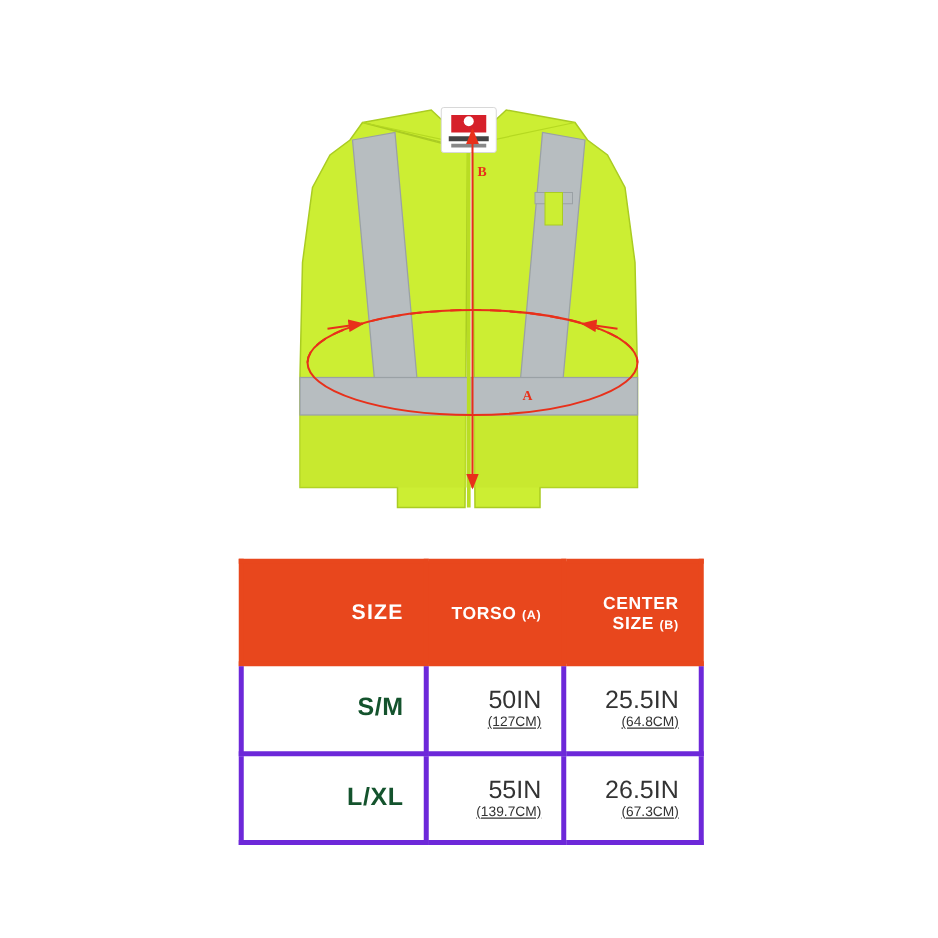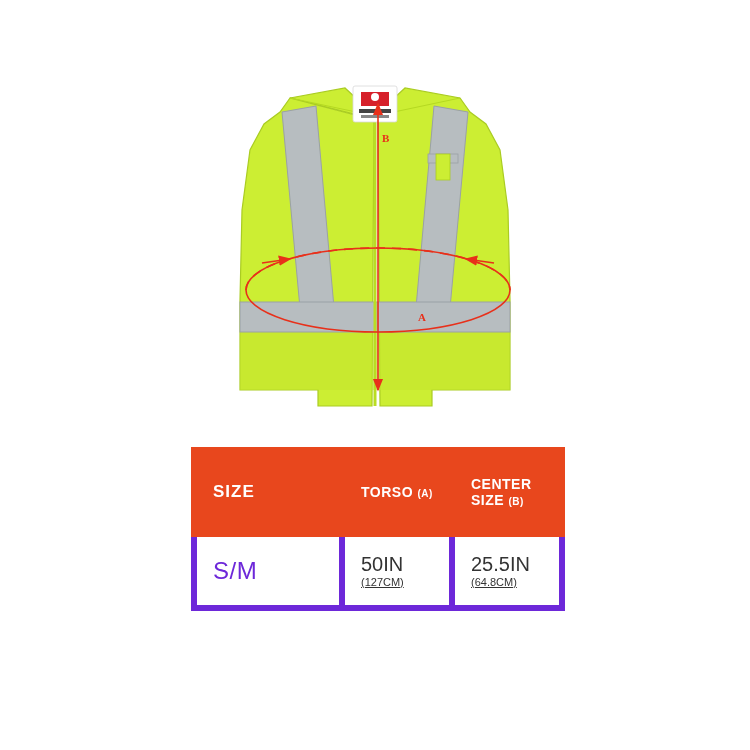--- a/index.html
+++ b/index.html
@@ -40,22 +40,22 @@
   
   .size-table {
     position: absolute;
     left: 191px;
     top: 447px;
     width: 368px;
     border-collapse: collapse;
     table-layout: fixed;
   }
   .size-table th, .size-table td {
-    border: 6px solid #6d28d9;
-    text-align: left;
+    border: 4px solid #6d28d9;
+    text-align: right;
     vertical-align: middle;
     padding: 16px;
   }
   .size-table thead th {
     background: #e8471d;
     color: #ffffff;
     border-color: #e8471d;
     height: 46px;
     font-size: 14px;
     font-weight: bold;
@@ -68,23 +68,23 @@
   .hdr-sub {
     font-size: 10px;
     font-weight: bold;
   }
   .col-size { width: 148px; }
   .col-torso { width: 110px; }
   .col-back { width: 110px; }
 
   .size-table tbody tr { height: 47px; }
   .cell-size {
-    font-size: 24px;
-    font-weight: normal;
-    color: #6d28d9;
+    font-size: 20px;
+    font-weight: bold;
+    color: #14532d;
     letter-spacing: 0.5px;
   }
   .cell-val {
     color: #333333;
     line-height: 1.15;
   }
   .val-in {
     font-size: 20px;
     display: block;
   }
@@ -217,16 +217,27 @@
         <td class="cell-size">S/M</td>
         <td class="cell-val">
           <span class="val-in">50IN</span>
           <span class="val-cm">(127CM)</span>
         </td>
         <td class="cell-val">
           <span class="val-in">25.5IN</span>
           <span class="val-cm">(64.8CM)</span>
         </td>
       </tr>
+      <tr>
+        <td class="cell-size">L/XL</td>
+        <td class="cell-val">
+          <span class="val-in">55IN</span>
+          <span class="val-cm">(139.7CM)</span>
+        </td>
+        <td class="cell-val">
+          <span class="val-in">26.5IN</span>
+          <span class="val-cm">(67.3CM)</span>
+        </td>
+      </tr>
     </tbody>
   </table>
 
 </div>
 
 </body></html>

